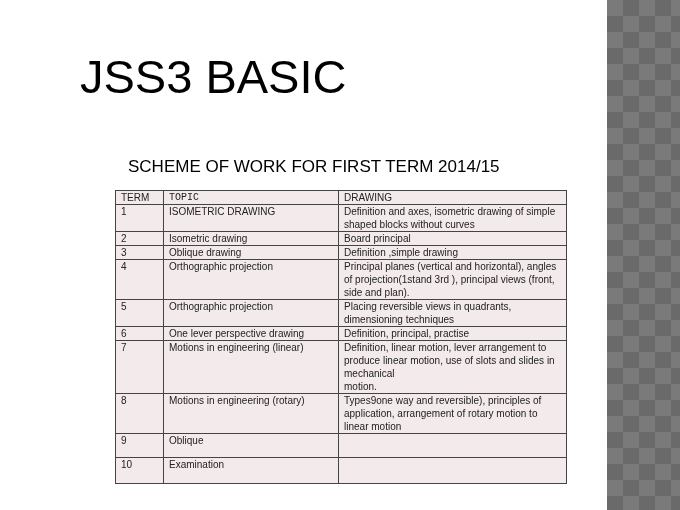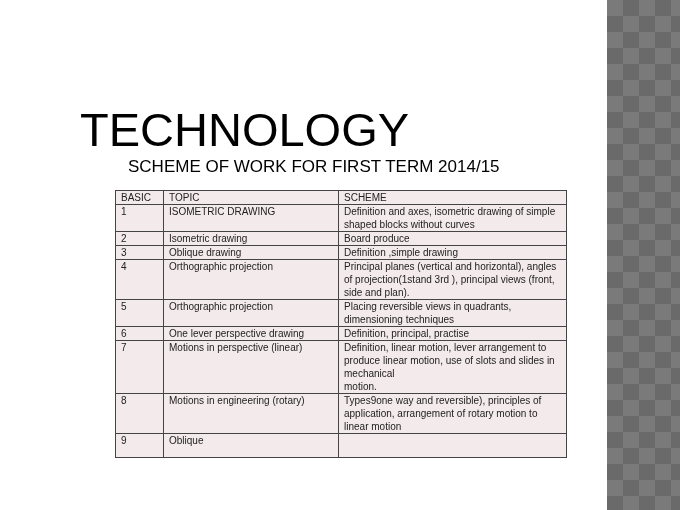--- a/index.html
+++ b/index.html
@@ -44,54 +44,53 @@
       font-size: 10px; line-height: 13px;
       table-layout: fixed;
     }
     table.scheme td {
       border: 1px solid #444;
       vertical-align: top;
       padding: 0 3px 0 5px;
       color: #222;
     }
     table.scheme td.c1 { width: 39px; }
-    table.scheme td.c2 { width: 166px; }
+    table.scheme td.c2 { width: 166px; font-family: Liberation Mono, monospace; }
     table.scheme td.c3 { }
     tr.h13 td { height: 12px; }
   </style>
 </head>
 <body>
 
 <div class="pattern">
     <div class="pattern-inner"></div>
   </div>
 
 <h1 class="title">
-  <br>
-  <span>TECHNOLOGY</span>
+  <span>JSS3 BASIC</span><br>
 </h1>
 
 <p class="subtitle">SCHEME OF WORK FOR FIRST TERM 2014/15</p>
 
 <table class="scheme">
   <tbody>
       <tr class="h13">
-    <td class="c1">BASIC</td>
+    <td class="c1">TERM</td>
     <td class="c2">TOPIC</td>
-    <td class="c3">SCHEME</td>
+    <td class="c3">DRAWING</td>
   </tr>
   <tr style="height:27px">
     <td>1</td>
     <td>ISOMETRIC DRAWING</td>
     <td>Definition and axes, isometric drawing of simple shaped blocks without curves</td>
   </tr>
   <tr style="height:12px">
     <td>2</td>
     <td>Isometric drawing</td>
-    <td>Board produce</td>
+    <td>Board principal</td>
   </tr>
   <tr style="height:13px">
     <td>3</td>
     <td>Oblique drawing</td>
     <td>Definition ,simple drawing</td>
   </tr>
   <tr style="height:40px">
     <td>4</td>
     <td>Orthographic projection</td>
     <td>Principal planes (vertical and horizontal), angles of projection(1stand 3rd ), principal views (front, side and plan).</td>
@@ -101,27 +100,32 @@
     <td>Orthographic projection</td>
     <td>Placing reversible views in quadrants, dimensioning techniques</td>
   </tr>
   <tr style="height:13px">
     <td>6</td>
     <td>One lever perspective drawing</td>
     <td>Definition, principal, practise</td>
   </tr>
   <tr style="height:53px">
     <td>7</td>
-    <td>Motions in perspective (linear)</td>
+    <td>Motions in engineering (linear)</td>
     <td><span>Definition, linear motion, lever arrangement to produce linear motion, use of slots and slides in mechanical</span><br><span>motion.</span></td>
   </tr>
   <tr style="height:40px">
     <td>8</td>
     <td>Motions in engineering (rotary)</td>
     <td>Types9one way and reversible), principles of application, arrangement of rotary motion to linear motion</td>
   </tr>
   <tr style="height:24px">
     <td>9</td>
     <td>Oblique</td>
     <td></td>
   </tr>
+  <tr style="height:26px">
+    <td>10</td>
+    <td>Examination</td>
+    <td></td>
+  </tr>
 </tbody>
   </table>
 
 </body></html>

